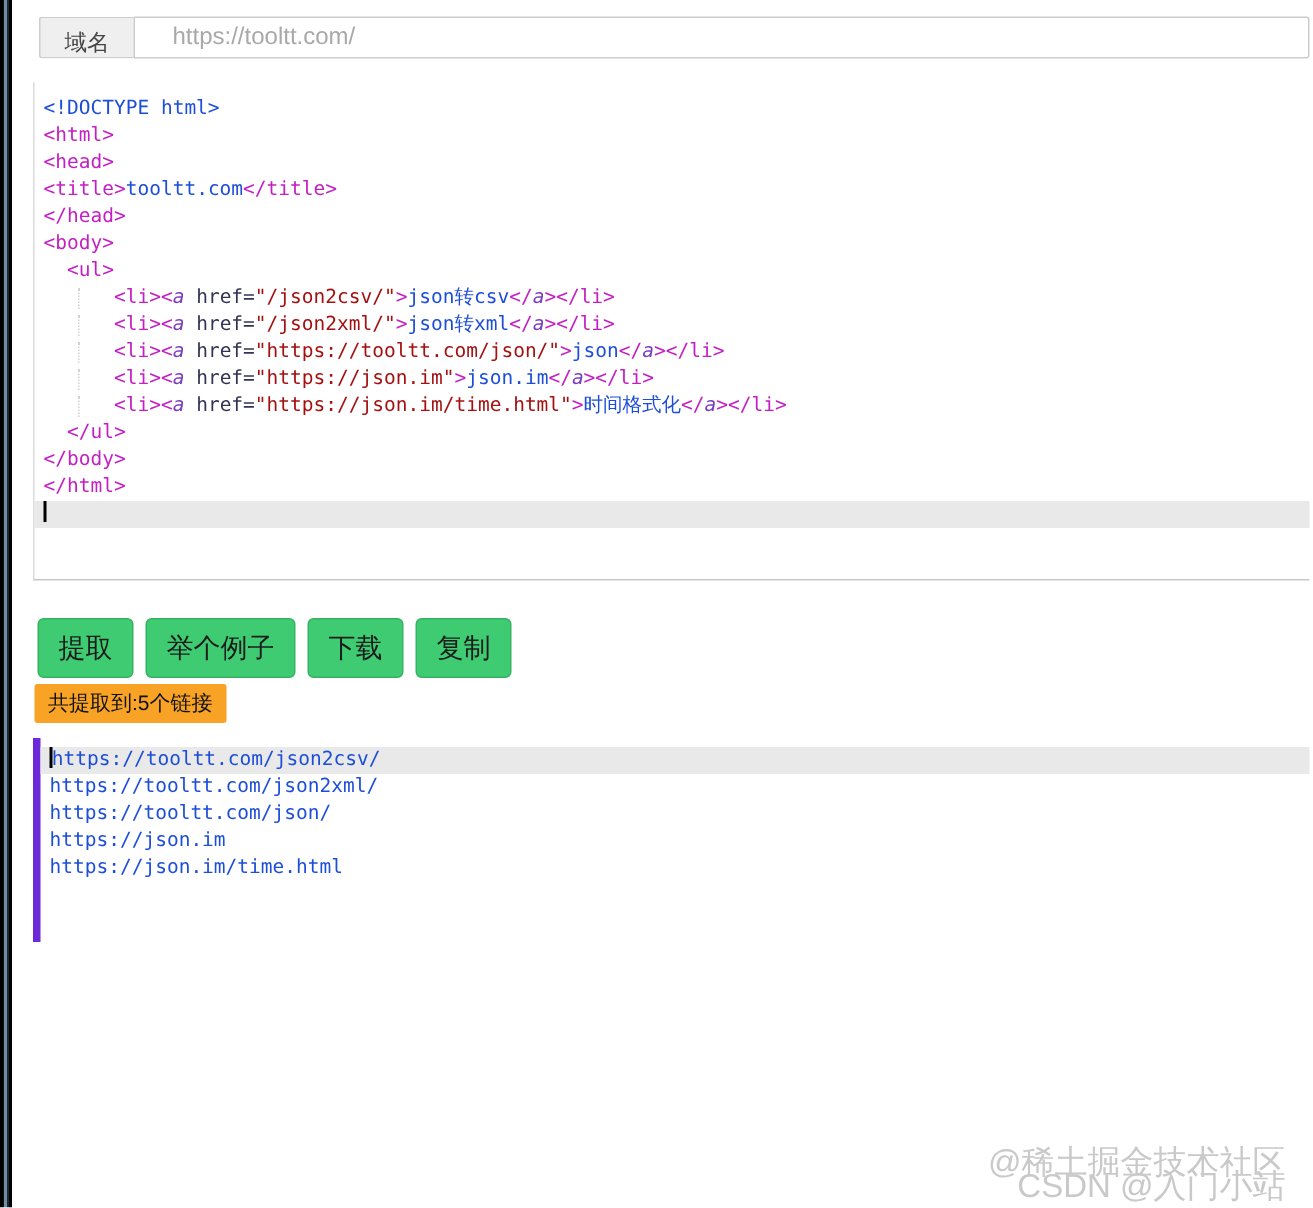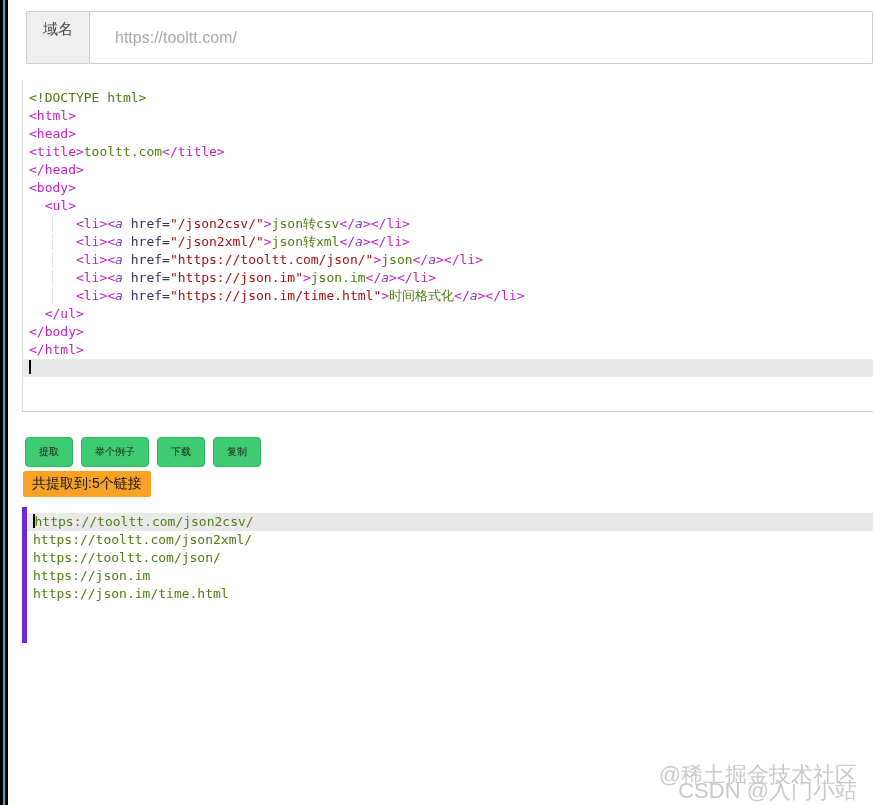--- a/index.html
+++ b/index.html
@@ -9,21 +9,21 @@
     --c-tag:#c31fc3;--c-atag:#7a3dbd;--c-attr:#333355;--c-str:#a41111;
     --c-btn:#3ecb72;--c-badge:#f8a326;--c-active:#e9e9e9;
   }
   
   .edge-strip{
     position:absolute;left:0;top:0;width:8px;height:805px;
     background:linear-gradient(90deg,#000 0 2px,#111 2px 3px,#6f8da3 3px 5px,#1b2a33 5px 6px,#000 6px 8px);
   }
   .main{margin:0 2px 0 22px;padding-top:11px;}
   
-  .domain-group{display:flex;margin-left:4px;height:53px;}
+  .domain-group{display:flex;margin-left:4px;height:28px;}
   .domain-label{
     background:#efefef;border:1px solid #ccc;border-right:0;
     border-radius:2px 0 0 2px;padding:0 16px;line-height:34px;
     font-size:15px;color:#444;white-space:nowrap;
   }
   .domain-input{
     flex:1;border:1px solid #ccc;border-radius:0 2px 2px 0;
     font-size:16px;padding:0 25px;color:#333;outline:none;
     font-family:"Liberation Sans",sans-serif;
   }
@@ -41,26 +41,26 @@
   .code-line.active{background:var(--c-active);}
   .code-line.guide::before{
     content:"";position:absolute;left:29px;top:2px;bottom:2px;
     border-left:1px dotted #d2d2d2;
   }
   .cursor{display:inline-block;width:1.5px;height:14px;background:#000;vertical-align:-2px;}
   .tok-tag{color:var(--c-tag);}
   .tok-atag{color:var(--c-atag);font-style:italic;}
   .tok-attr{color:var(--c-attr);}
   .tok-str{color:var(--c-str);}
-  .tok-plain{color:#4d7c0f;}
+  .tok-plain{color:#1d4ed8;}
   
   .toolbar{margin-top:25px;display:flex;gap:8px;margin-left:3px;}
   .btn{
     background:var(--c-btn);border:1px solid #34b463;border-radius:4px;
-    padding:7px 13px;font-size:10px;color:#1c1c1c;cursor:pointer;
+    padding:7px 13px;font-size:18px;color:#1c1c1c;cursor:pointer;
     font-family:Liberation Sans, sans-serif;white-space:nowrap;
   }
   
   .badge{
     display:inline-block;margin-top:4px;margin-left:1px;
     background:var(--c-badge);color:#111;font-size:14px;
     padding:4px 9px;border-radius:2px;text-align:right;
   }
   
   .results{

